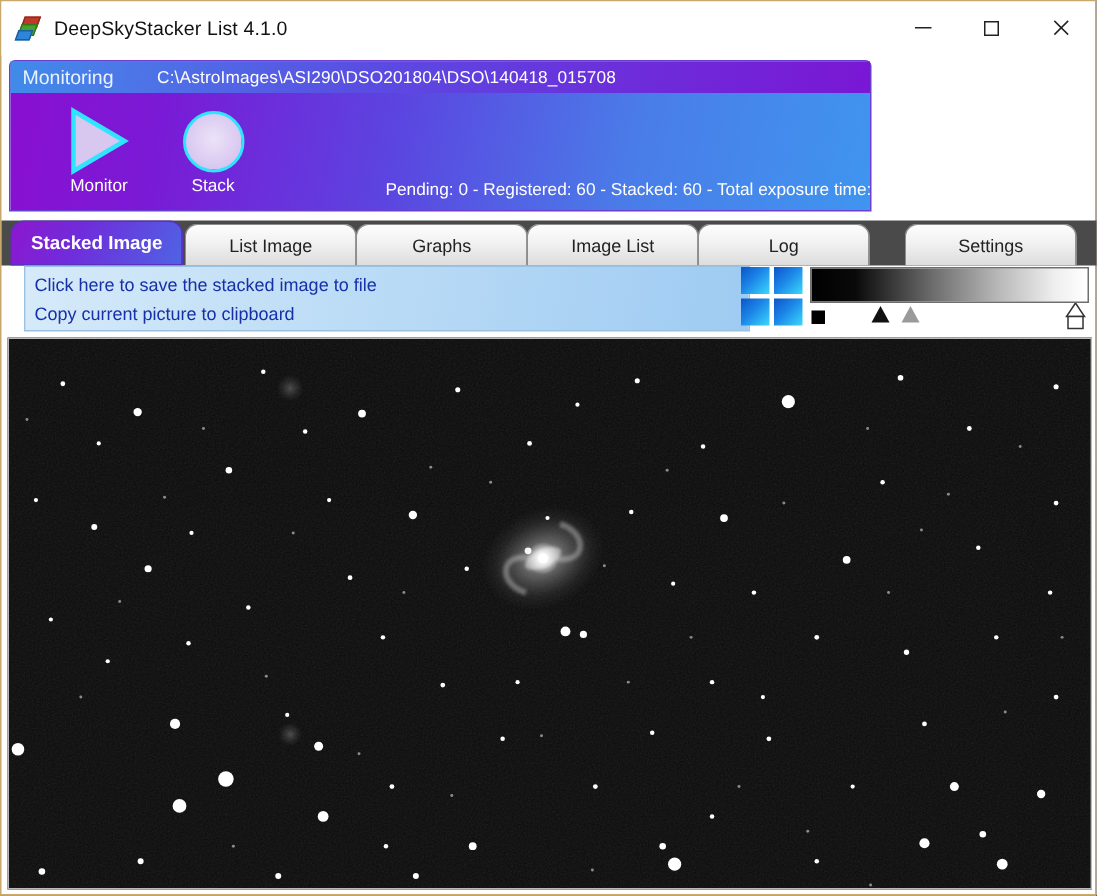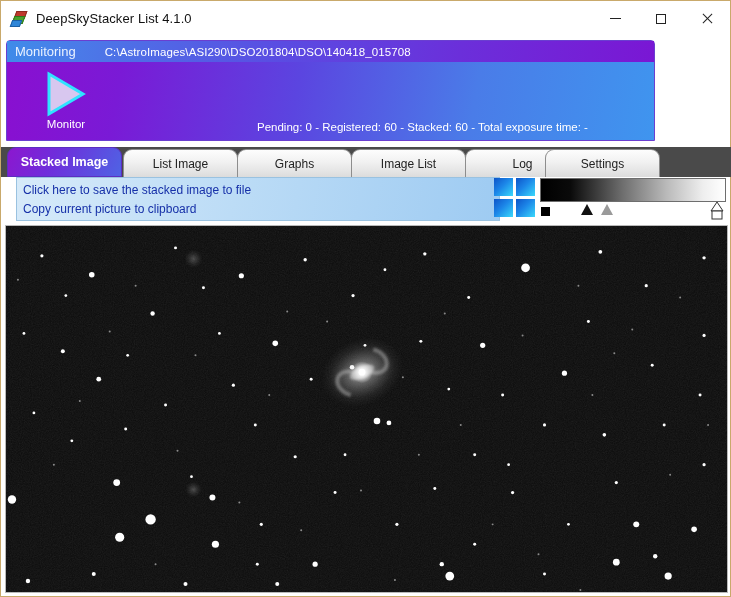--- a/index.html
+++ b/index.html
@@ -38,21 +38,21 @@
   .win-btn .gmin{display:block;width:11px;height:1px;background:#222;}
   .win-btn .gmax{display:block;width:10px;height:10px;border:1px solid #222;box-sizing:border-box;}
   .win-btn .gcls{position:relative;width:12px;height:12px;}
   .win-btn .gcls:before,.win-btn .gcls:after{
     content:"";position:absolute;left:0;top:5px;width:13px;height:1px;background:#222;}
   .win-btn .gcls:before{transform:rotate(45deg);}
   .win-btn .gcls:after{transform:rotate(-45deg);}
 
   
   .monitor-panel{
-    position:absolute;left:5px;top:39px;width:649px;height:101px;
+    position:absolute;left:5px;top:39px;width:575px;height:101px;
     box-sizing:border-box;
     background:linear-gradient(100deg,#8a0fd0 0%, #7a1ad6 18%, #5b45e0 45%, #4a7ce8 72%, #3f95ef 100%);
     border-top-left-radius:4px;border-top-right-radius:4px;
     border:1px solid #6a3fd0;
   }
   .monitor-head{
     height:21px;display:flex;align-items:center;
     background:linear-gradient(100deg,#3f8ce9 0%,#4a7ce8 10%, #5a4ce2 42%, #6b2fda 70%, #7a17d4 100%);
   }
   .monitor-label{font-size:13px;color:#eaf2ff;margin-left:8px;}
@@ -180,20 +180,26 @@
         <span class="shape-wrap">
           <span class="tri-holder">
             <svg viewBox="0 0 40 46" width="40" height="46">
               <polygon points="3,3 37,23 3,43" fill="#d8c7ef" stroke="#2fe4ff" stroke-width="3"></polygon>
             </svg>
           </span>
         </span>
         <span class="lbl">Monitor</span>
       </div>
 
+      <div class="tool-btn" style="left:98px;">
+        <span class="shape-wrap">
+          <span class="shape-circle"></span>
+        </span>
+        <span class="lbl">Stack</span>
+      </div>
 
 
       <div class="status-line">Pending: 0 - Registered: 60 - Stacked: 60 - Total exposure time: -</div>
     </div>
   </div>
 
   <div class="tabstrip">
     <div class="tab active" style="left:6px;width:115px;">
         <span>Stacked Image</span>
       </div>
@@ -202,21 +208,21 @@
       </div>
     <div class="tab" style="left:236px;width:115px;">
         <span>Graphs</span>
       </div>
     <div class="tab" style="left:350px;width:115px;">
         <span>Image List</span>
       </div>
     <div class="tab" style="left:464px;width:115px;">
         <span>Log</span>
       </div>
-    <div class="tab" style="left:544px;width:115px;">
+    <div class="tab" style="left:602px;width:115px;">
         <span>Settings</span>
       </div>
   </div>
 
   <div class="links-row">
     <div class="links-panel">
       <a class="link">Click here to save the stacked image to file</a>
       <a class="link">Copy current picture to clipboard</a>
     </div>
 

